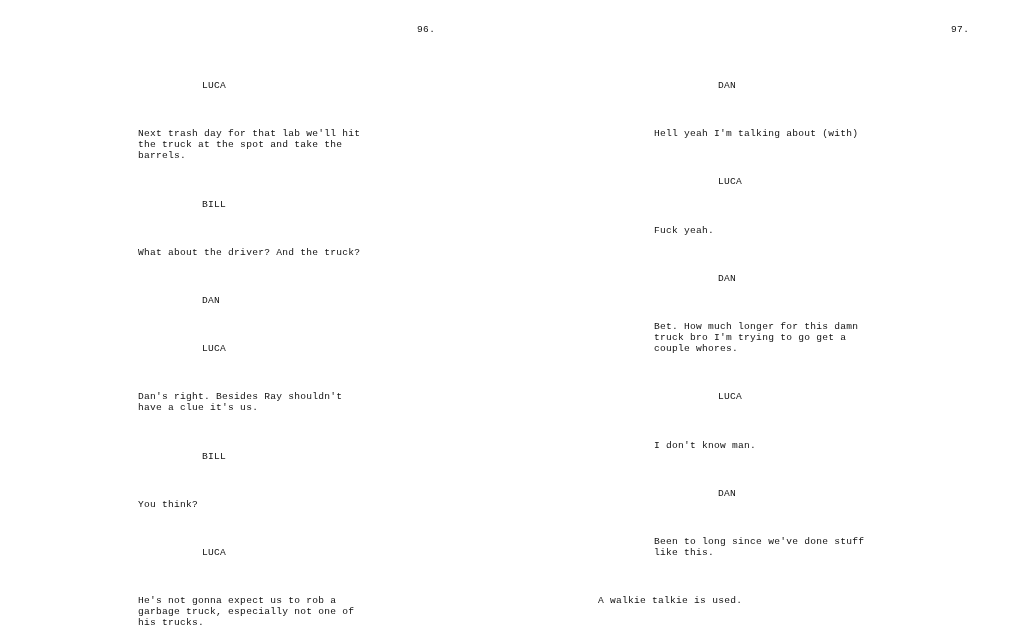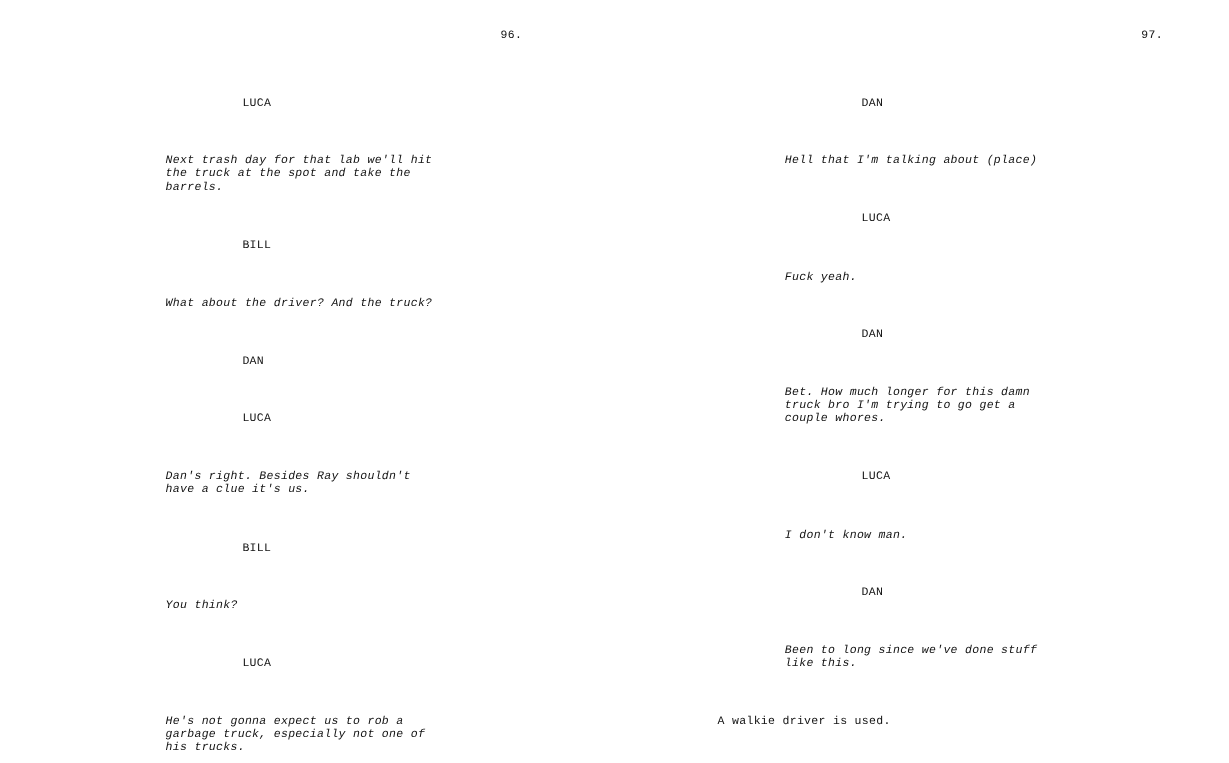--- a/index.html
+++ b/index.html
@@ -57,21 +57,20 @@
 
   .character {
     margin-left: 120px;
   }
   .page-right .character {
     margin-left: 120px;
   }
   .dialogue {
     margin-left: 56px;
     max-width: 290px;
-    font-style: italic;
   }
   .action {
     margin-left: 0;
     max-width: 380px;
   }
 </style>
 </head>
 <body>
 
 <div class="screenplay">
@@ -110,33 +109,33 @@
       
       
       
     </div>
   </div>
 
   <div class="page page-right">
     <div class="page-number">97.</div>
     <div class="script-body">
       <div class="block character">DAN</div>
-      <div class="block dialogue">Hell that I'm talking about (place)</div>
+      <div class="block dialogue">Hell yeah I'm talking about (with)</div>
       <div class="block character">LUCA</div>
       <div class="block dialogue">Fuck yeah.</div>
       <div class="block character">DAN</div>
       <div class="block dialogue">Bet. How much longer for this damn
 truck bro I'm trying to go get a
 couple whores.</div>
       <div class="block character">LUCA</div>
       <div class="block dialogue">I don't know man.</div>
       <div class="block character">DAN</div>
       <div class="block dialogue">Been to long since we've done stuff
 like this.</div>
-      <div class="block action">A walkie driver is used.</div>
+      <div class="block action">A walkie talkie is used.</div>
       <div class="block character">BILL (WALKIE)</div>
       
       
       
       
       
       
       
       
       

